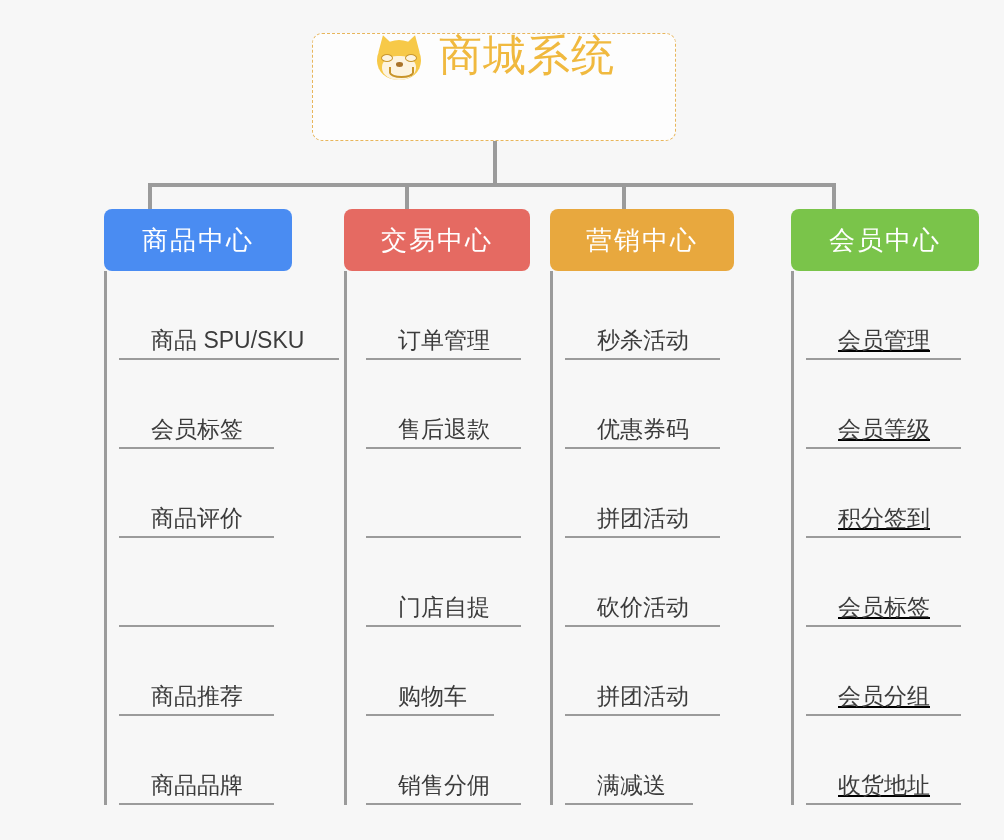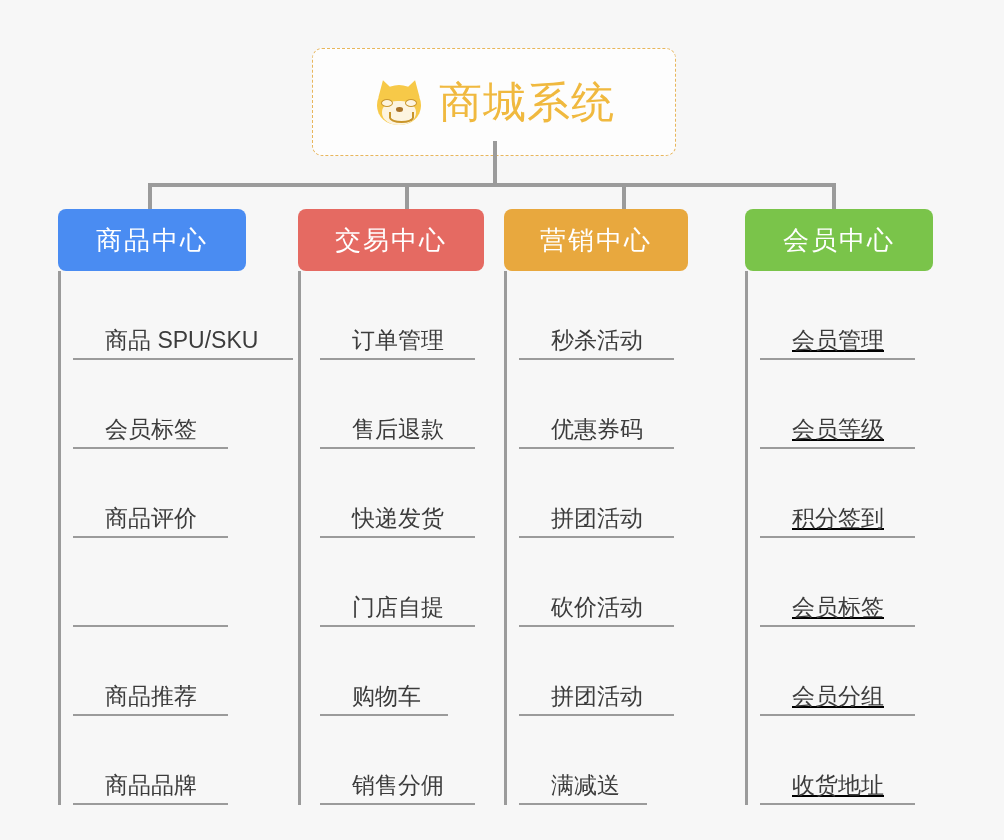--- a/index.html
+++ b/index.html
@@ -17,29 +17,29 @@
   #mindmap {
     position: relative;
     width: 1004px;
     height: 840px;
   }
 
   
   .root-node {
     position: absolute;
     left: 312px;
-    top: 48px;
+    top: 33px;
     width: 364px;
     height: 108px;
     box-sizing: border-box;
     background: #fdfdfd;
     border: 1px dashed #e8b65c;
     border-radius: 10px;
     display: flex;
-    align-items: center;
+    align-items: flex-start;
     justify-content: center;
     gap: 14px;
   }
   .root-emoji {
     width: 52px;
     height: 46px;
     position: relative;
     flex: none;
   }
   .root-title {
@@ -74,20 +74,21 @@
   }
   .drop-0 { left: 148px; }
   .drop-1 { left: 405px; }
   .drop-2 { left: 622px; }
   .drop-3 { left: 832px; }
 
   
   .column {
     position: absolute;
     top: 209px;
+    margin-left: 46px;
   }
   .col-0 { left: 58px;  width: 188px; }
   .col-1 { left: 298px; width: 186px; text-align: center; }
   .col-2 { left: 504px; width: 184px; }
   .col-3 { left: 745px; width: 188px; }
 
   .cat-header {
     box-sizing: border-box;
     width: 100%;
     height: 62px;
@@ -261,21 +262,20 @@
     <div class="leaf-list" style="border-left-color: rgb(155, 155, 155); padding-left: 22px;">
       <div class="leaf-item">
         <span class="leaf-label">订单管理</span>
         <span class="leaf-underline u-4" style="background: rgb(155, 155, 155);"></span>
       </div>
       <div class="leaf-item">
         <span class="leaf-label">售后退款</span>
         <span class="leaf-underline u-4" style="background: rgb(155, 155, 155);"></span>
       </div>
       <div class="leaf-item">
-        <span class="leaf-label">快递发货</span>
         <span class="leaf-underline u-4" style="background: rgb(155, 155, 155);"></span>
       </div>
       <div class="leaf-item">
         <span class="leaf-label">门店自提</span>
         <span class="leaf-underline u-4" style="background: rgb(155, 155, 155);"></span>
       </div>
       <div class="leaf-item">
         <span class="leaf-label">购物车</span>
         <span class="leaf-underline u-3" style="background: rgb(155, 155, 155);"></span>
       </div>

